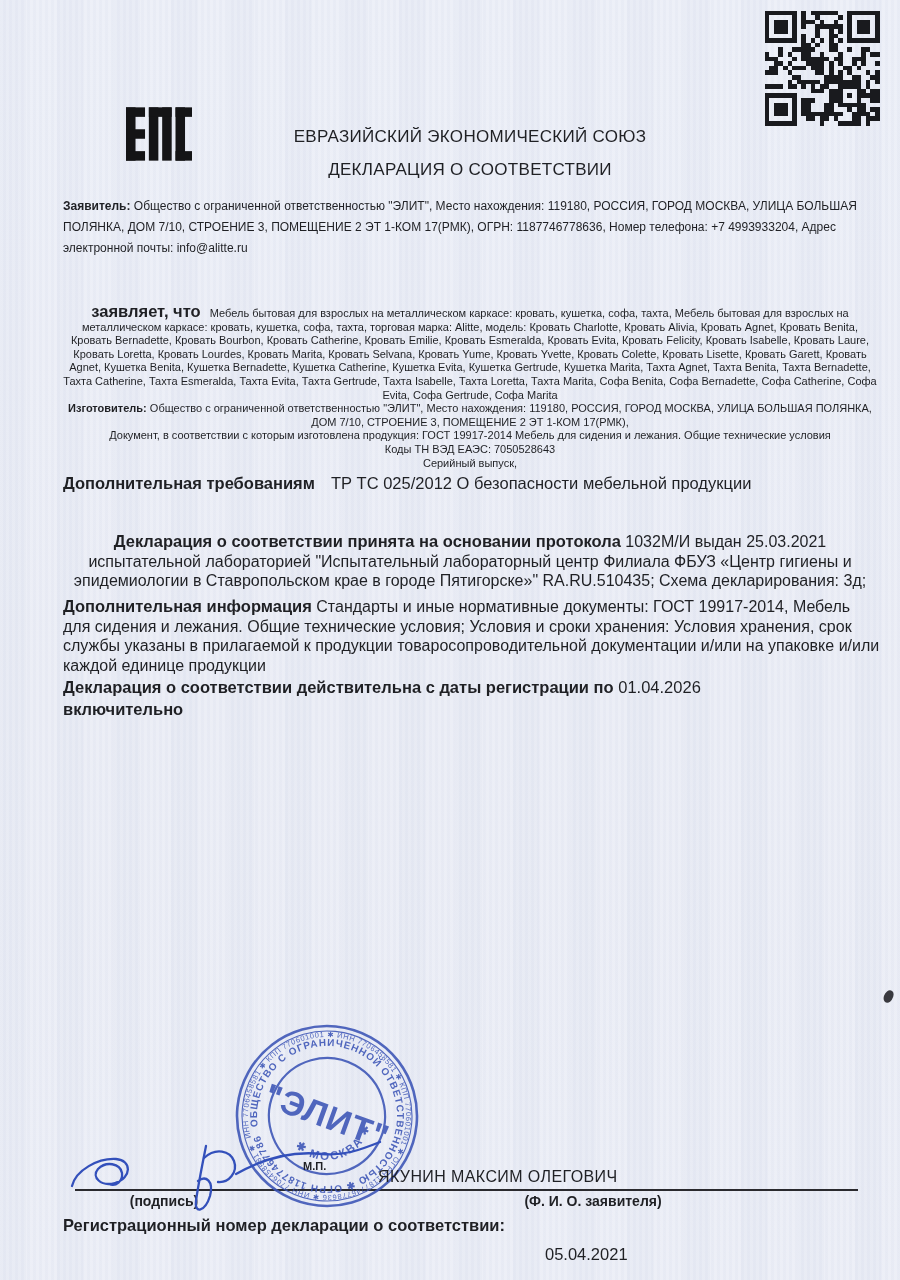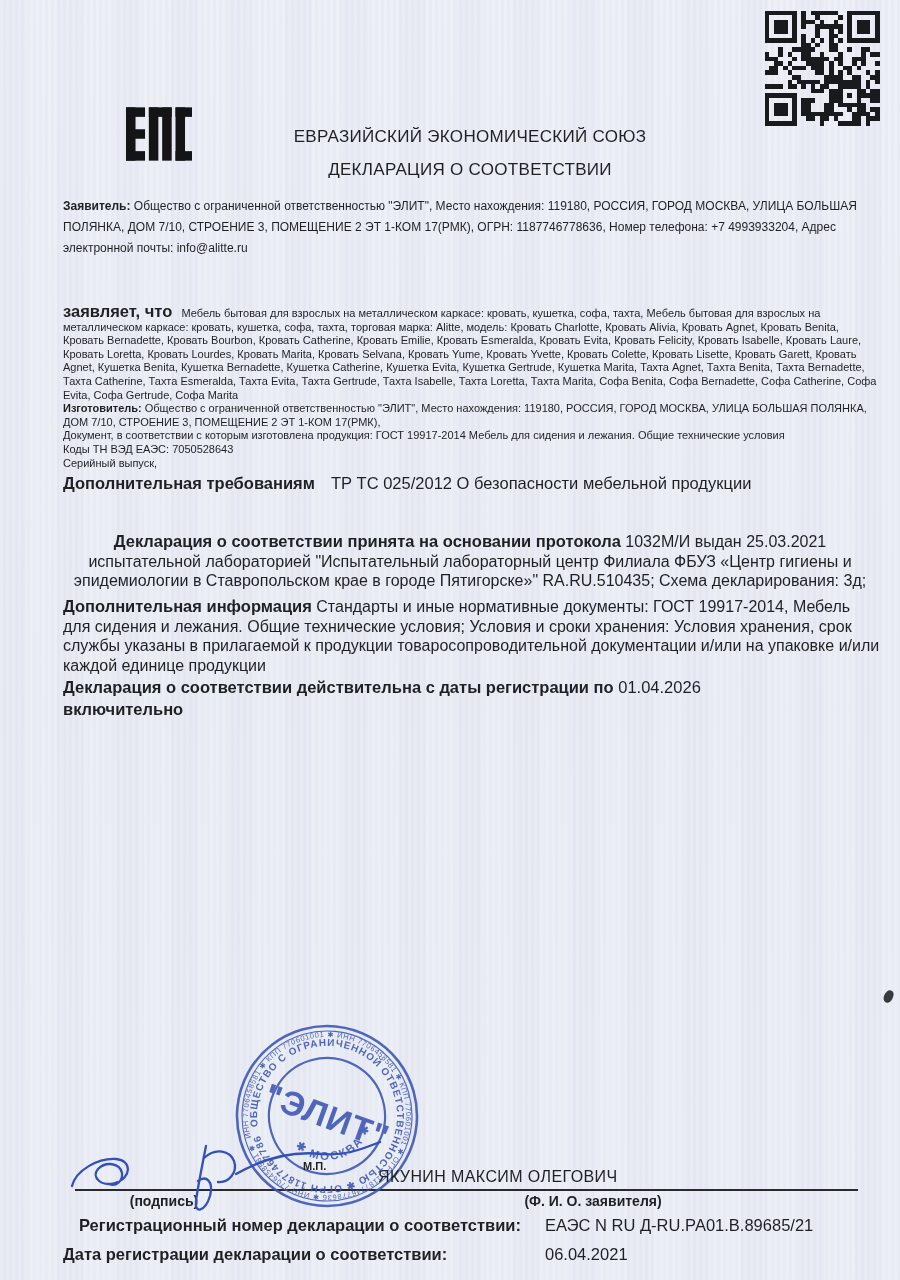--- a/index.html
+++ b/index.html
@@ -10,21 +10,21 @@
       repeating-linear-gradient(90deg, rgba(255,255,255,.10) 0 3px, rgba(210,216,232,.10) 3px 6px),
       repeating-linear-gradient(90deg, rgba(198,205,226,.08) 0 26px, rgba(255,255,255,.07) 26px 57px),
       linear-gradient(180deg,#eaedf6 0%,#e8ebf4 55%,#e9ecf5 100%);
   }
   .abs{position:absolute;}
   .title{left:63px;width:814px;text-align:center;font-weight:normal;font-size:17px;letter-spacing:.3px;}
   .body-block{left:63px;width:814px;font-size:12px;line-height:21px;}
   .body-block p{margin:0;}
   .lead{font-weight:bold;}
   .small-block{font-size:11px;line-height:13.6px;}
-  .small-block div{margin:0;}
+  .small-block div{margin:0;text-align:center;}
   .row-label{font-weight:bold;font-size:16.5px;}
   .row-value{font-size:16.5px;}
   .caption{font-size:14px;font-weight:bold;text-align:center;}
   .sign-line{border-top:2px solid #2a2a2e;height:0;}
   .mp{font-weight:bold;font-size:11px;z-index:5;}
   .fio-name{font-size:16px;letter-spacing:.4px;z-index:5;}
   .stamp-svg{opacity:.88;z-index:3;}
   .sig-svg{z-index:4;}
   .speck{width:9px;height:13px;border-radius:60% 40% 55% 45%;background:#26262b;transform:rotate(18deg);opacity:.9;}
   .qr{z-index:2;}
@@ -444,20 +444,18 @@
     <path d="M178,46 C206,30 236,23 264,26 C286,28 302,22 322,14"></path>
   </svg>
 
   <div class="abs mp" style="left:303px;top:1160px;">М.П.</div>
   <div class="abs fio-name" style="left:378px;top:1168px;">ЯКУНИН МАКСИМ ОЛЕГОВИЧ</div>
 
   <div class="abs sign-line" style="left:75px;top:1189px;width:783px;"></div>
   <div class="abs caption" style="left:108px;top:1193px;width:112px;">(подпись)</div>
   <div class="abs caption" style="left:493px;top:1193px;width:200px;">(Ф. И. О. заявителя)</div>
 
-  <div class="abs row-label" style="left:63px;top:1216px;margin-left:16px;">Регистрационный номер декларации о соответствии:</div>
-  <div class="abs row-value" style="left:545px;top:1216px;">ЕАЭС N RU Д-RU.РА01.В.89685/21</div>
-  <div class="abs row-label" style="left:63px;top:1245px;">Дата регистрации декларации о соответствии:</div>
-  <div class="abs row-value" style="left:545px;top:1245px;">06.04.2021</div>
+  <div class="abs row-label" style="left:63px;top:1216px;">Регистрационный номер декларации о соответствии:</div>
+  <div class="abs row-value" style="left:545px;top:1245px;">05.04.2021</div>
 
   <div class="abs speck" style="left:884px;top:990px;"></div>
 
 </div>
 
 </body></html>

